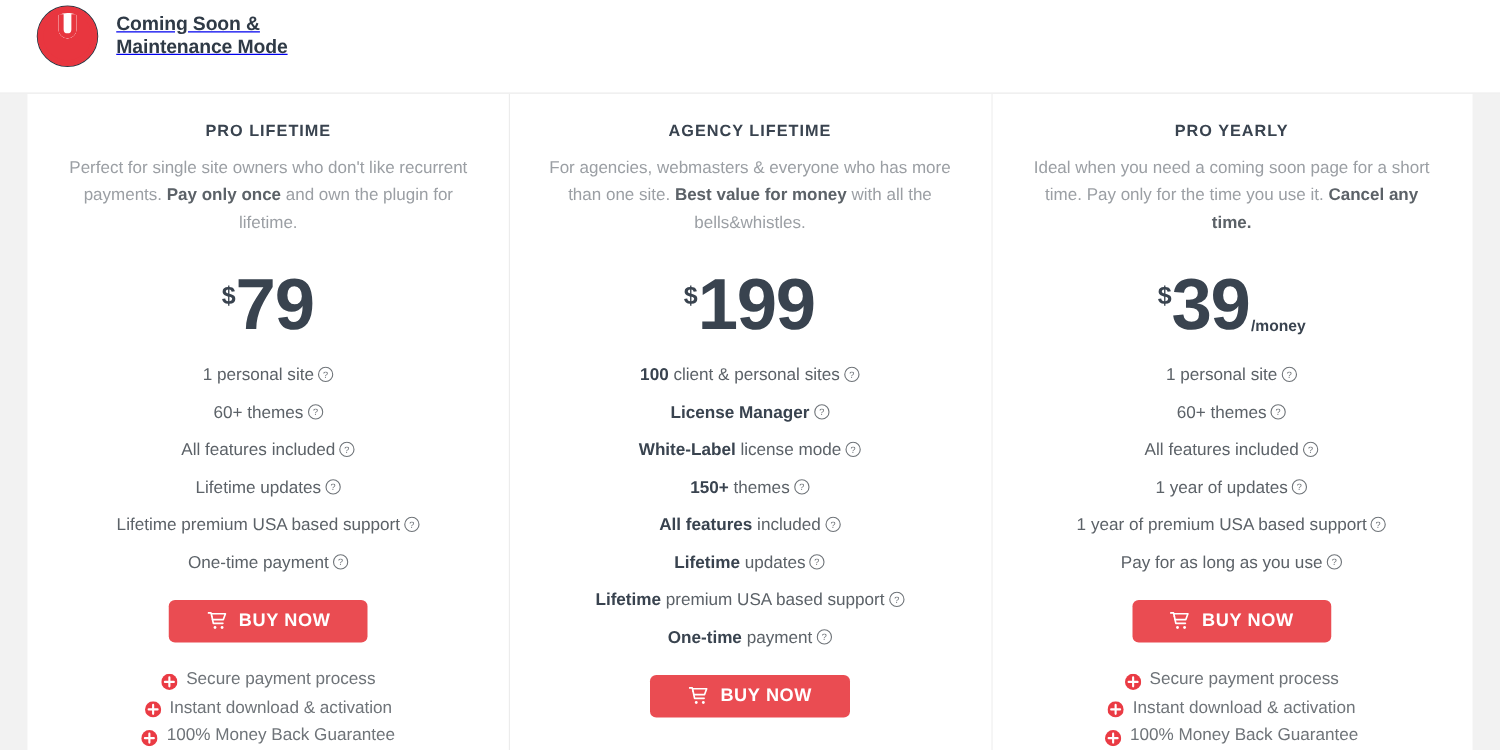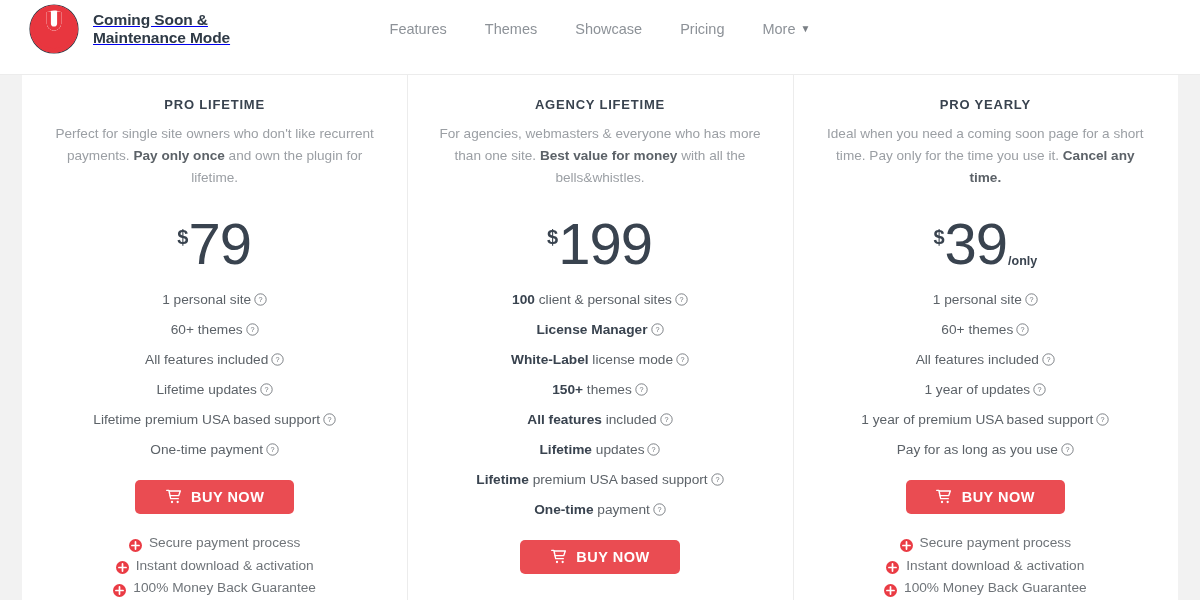--- a/index.html
+++ b/index.html
@@ -81,21 +81,21 @@
     font-size: 13.6px; line-height: 22px; color: #9b9fa4;
     max-width: 330px; margin: 0 auto; text-align: center;
   }
   .plan-desc b { color: #5c6268; font-weight: bold; }
 
   .price-row {
     display: flex; align-items: flex-start; justify-content: center;
     color: #39434f; margin: 26px 0 12px; line-height: 1;
   }
   .currency { font-size: 20px; font-weight: bold; margin-top: 12px; }
-  .amount { font-size: 58px; font-weight: normal; letter-spacing: -1px; }
+  .amount { font-size: 58px; font-weight: bold; letter-spacing: -1px; }
   .period {
     align-self: flex-end; font-size: 12.5px; font-weight: bold;
     margin-bottom: 6px; margin-left: 1px;
   }
 
   .feature-list { list-style: none; }
   .feature-item {
     font-size: 13.7px; color: #5c6268; line-height: 30px;
     white-space: nowrap;
   }
@@ -132,30 +132,20 @@
         <path d="M26 2.2a23.8 23.8 0 1 0 0 47.6 23.8 23.8 0 0 0 0-47.6zm0 5.2c2.6 0 5 .5 7.2 1.5v11.6a7.2 7.2 0 0 1-14.4 0V8.9A17.6 17.6 0 0 1 26 7.4z" fill="#e8363f"></path>
         <path d="M18.8 8.9v11.6a7.2 7.2 0 0 0 14.4 0V8.9" fill="#ffffff"></path>
         <path d="M26 2.2C13 2.2 2.2 13 2.2 26S13 49.8 26 49.8 49.8 39 49.8 26 39 2.2 26 2.2zm0 4.6c10.6 0 19.2 8.6 19.2 19.2S36.6 45.2 26 45.2 6.8 36.6 6.8 26 15.4 6.8 26 6.8z" fill="#e8363f"></path>
         <path d="M18.8 8.4h4.1v12.1a3.1 3.1 0 0 0 6.2 0V8.4h4.1v12.1a7.2 7.2 0 0 1-14.4 0z" fill="#e8363f"></path>
       </svg>
     </span>
     <span class="brand-name">Coming Soon &amp;
 Maintenance Mode</span>
   </a>
 
-  <nav class="main-nav">
-    <a class="nav-link" href="#">Features</a>
-    <a class="nav-link" href="#">Themes</a>
-    <a class="nav-link" href="#">Showcase</a>
-    <a class="nav-link" href="#">Pricing</a>
-    <a class="nav-link nav-more" href="#">
-      <span>More</span>
-      <span class="caret">▼</span>
-    </a>
-  </nav>
 
 </header>
 
 <section class="pricing-band">
 
   <div class="plan">
     <div class="plan-title">PRO LIFETIME</div>
     <p class="plan-desc"><span>Perfect for single site owners who don't like recurrent payments. </span><b>Pay only once</b><span> and own the plugin for lifetime.</span></p>
     <div class="price-row">
       <span class="currency">$</span>
@@ -279,21 +269,21 @@
     </div>
 
   </div>
 
   <div class="plan">
     <div class="plan-title">PRO YEARLY</div>
     <p class="plan-desc"><span>Ideal when you need a coming soon page for a short time. Pay only for the time you use it. </span><b>Cancel any time.</b><span></span></p>
     <div class="price-row">
       <span class="currency">$</span>
       <span class="amount">39</span>
-      <span class="period">/only</span>
+      <span class="period">/money</span>
     </div>
     <ul class="feature-list">
       <li class="feature-item"><b></b><span>1 personal site</span><span class="help-ico"><svg viewBox="0 0 16 16" width="13" height="13">
               <circle cx="8" cy="8" r="7" fill="none" stroke="#6f7479" stroke-width="1.1"></circle>
               <text x="8" y="11.4" font-size="9" font-family="Liberation Sans, sans-serif" fill="#6f7479" text-anchor="middle">?</text>
             </svg></span></li>
       <li class="feature-item"><b></b><span>60+ themes</span><span class="help-ico"><svg viewBox="0 0 16 16" width="13" height="13">
               <circle cx="8" cy="8" r="7" fill="none" stroke="#6f7479" stroke-width="1.1"></circle>
               <text x="8" y="11.4" font-size="9" font-family="Liberation Sans, sans-serif" fill="#6f7479" text-anchor="middle">?</text>
             </svg></span></li>

